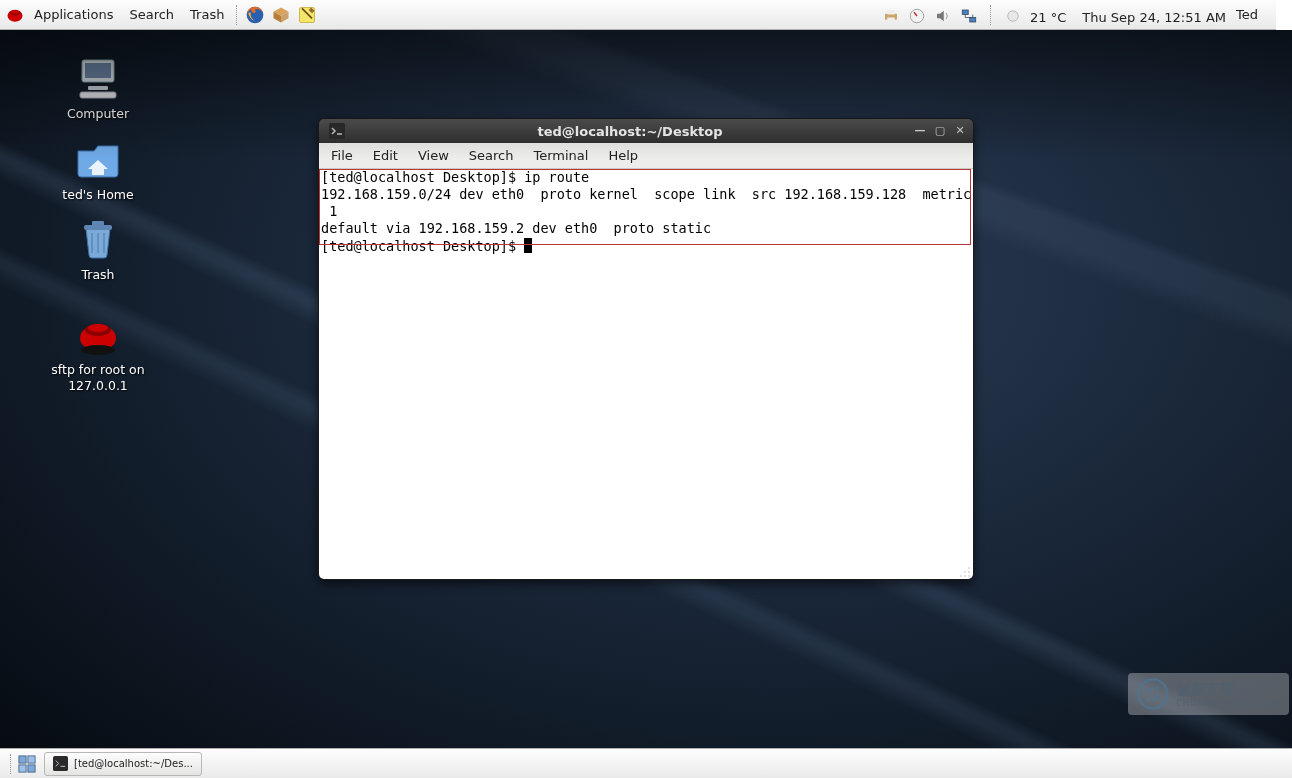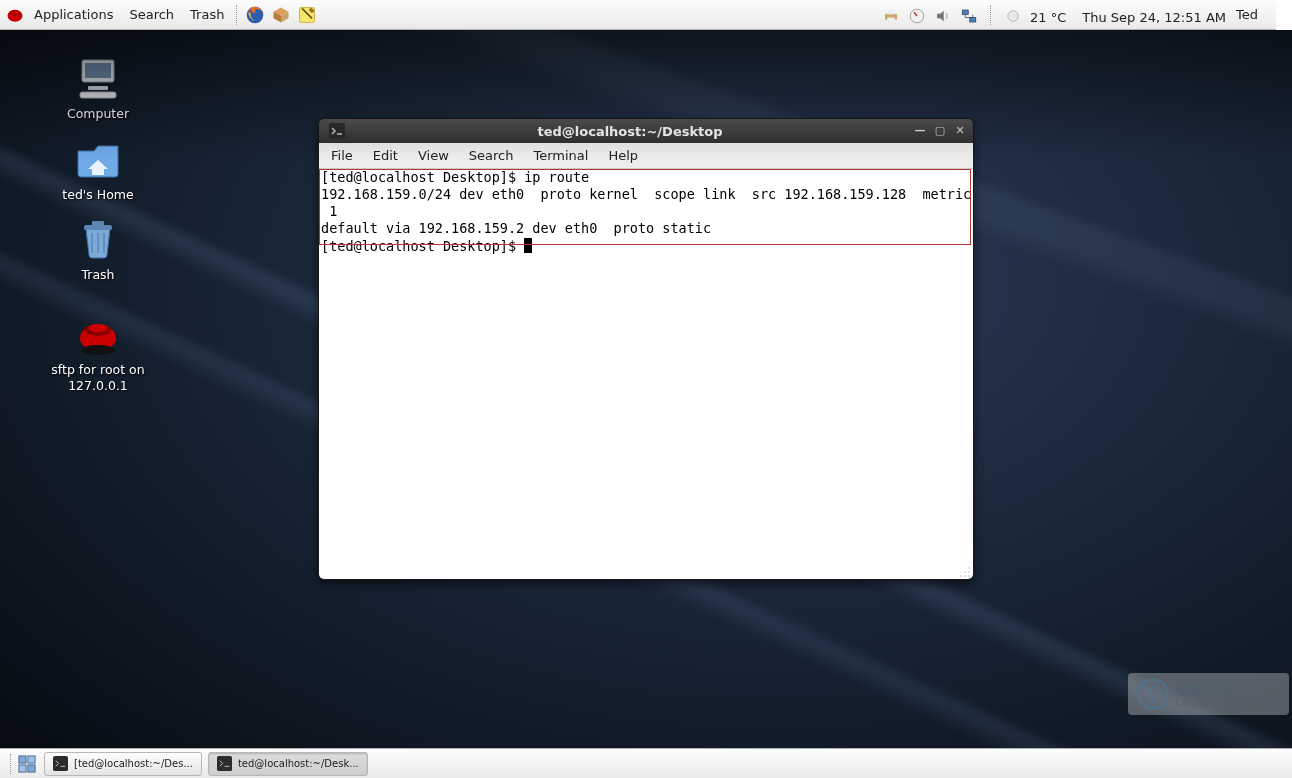--- a/index.html
+++ b/index.html
@@ -260,20 +260,13 @@
   </div>
 
   <div class="task">
     <svg class="tico" viewBox="0 0 16 16">
       <rect width="16" height="16" rx="2" fill="#2b2b2b"></rect>
         <path d="M3 5l3 3-3 3M8 11h5" stroke="#ccc" fill="none"></path>
     </svg>
     <span class="tlbl">[ted@localhost:~/Des...</span>
   </div>
 
-  <div class="task active">
-    <svg class="tico" viewBox="0 0 16 16">
-      <rect width="16" height="16" rx="2" fill="#2b2b2b"></rect>
-        <path d="M3 5l3 3-3 3M8 11h5" stroke="#ccc" fill="none"></path>
-    </svg>
-    <span class="tlbl">ted@localhost:~/Desk...</span>
-  </div>
 </div>
 
 </body></html>

